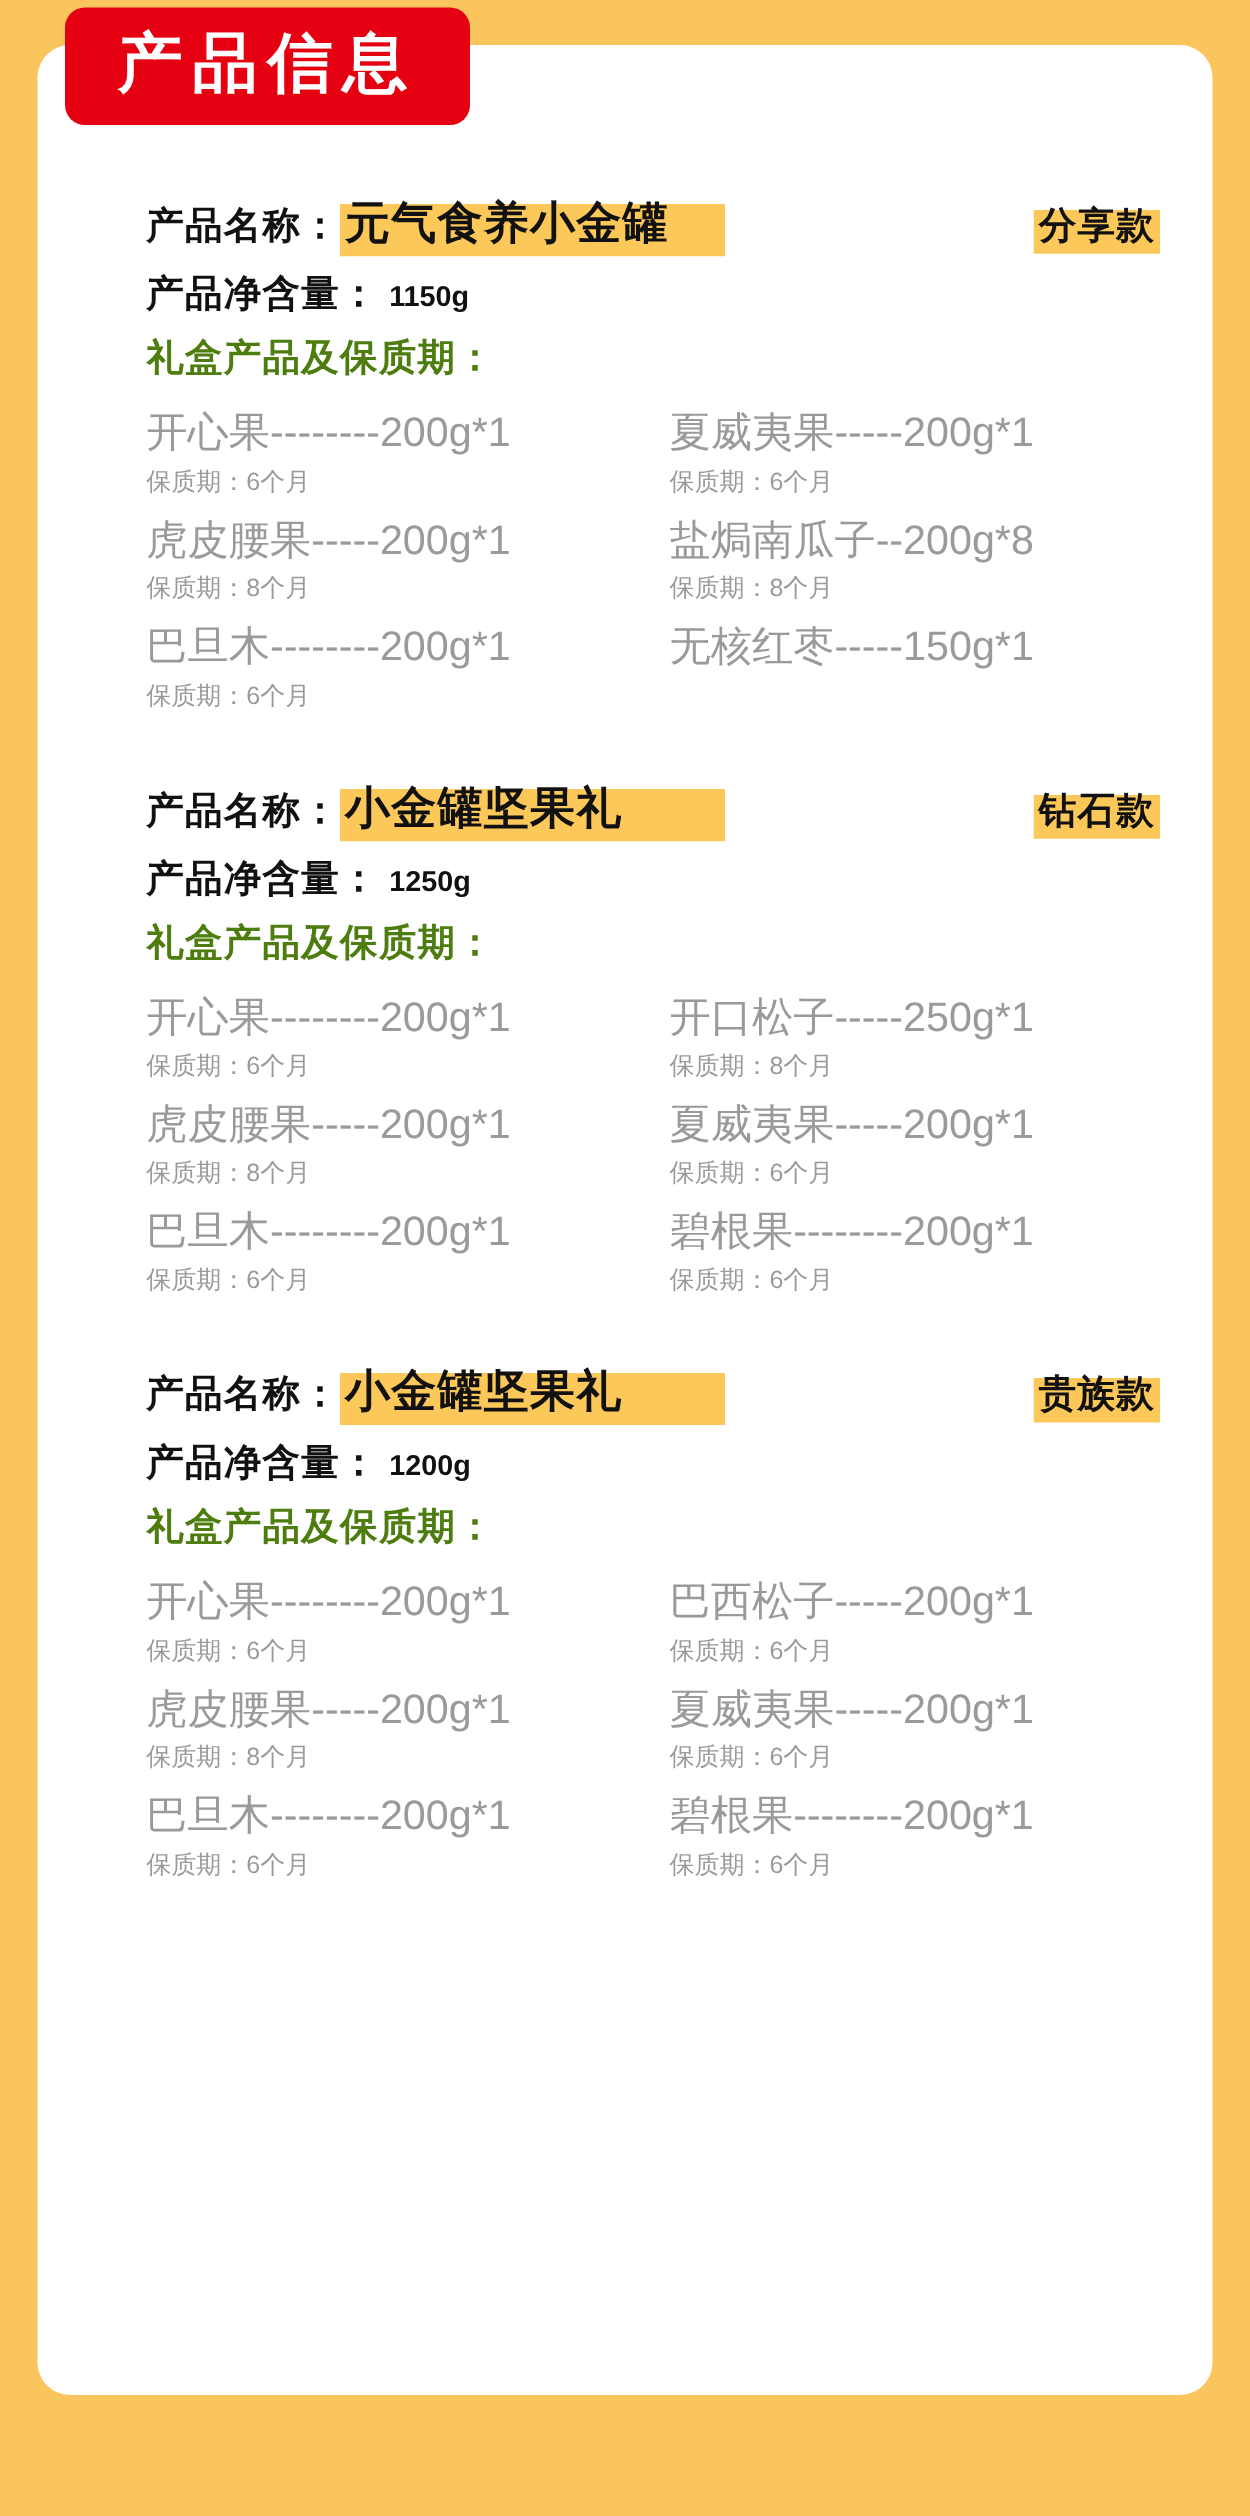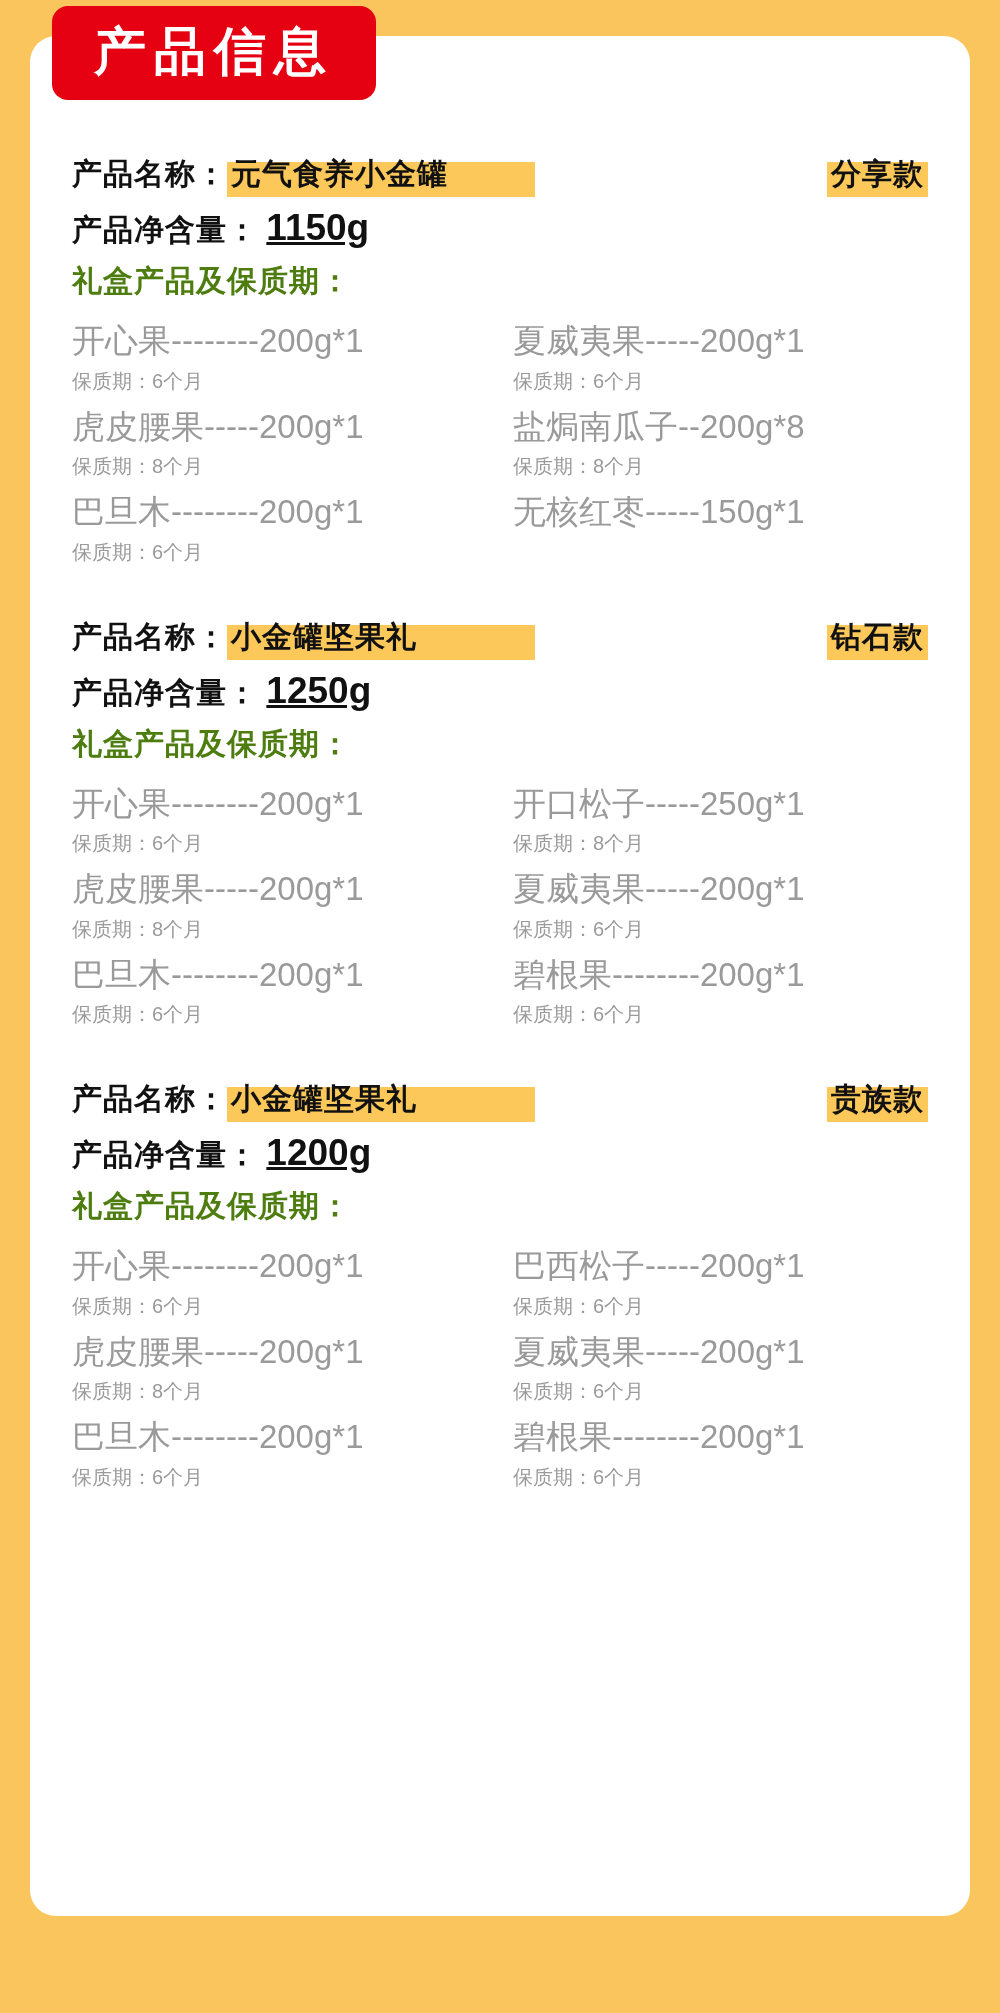--- a/index.html
+++ b/index.html
@@ -42,20 +42,21 @@
     color: #ffffff;
     font-size: 52px;
     font-weight: bold;
     letter-spacing: 8px;
     line-height: 1.2;
     font-family: "Liberation Sans", sans-serif;
     white-space: nowrap;
   }
   .content {
     padding: 118px 42px 0 42px;
+    margin-left: 45px;
   }
   .product-block {
     margin-bottom: 44px;
   }
   .product-block:last-child {
     margin-bottom: 0;
   }
   .row-name {
     display: flex;
     align-items: baseline;
@@ -71,21 +72,21 @@
     font-size: 30px;
     font-weight: bold;
     color: #111111;
     letter-spacing: 1px;
   }
   .hl {
     background: linear-gradient(to bottom, rgba(252,200,90,0) 0%, rgba(252,200,90,0) 18%, #fcc85a 18%, #fcc85a 100%);
     padding: 0 4px 2px 4px;
   }
   .name-value {
-    font-size: 30px;
+    font-size: 36px;
     font-weight: bold;
     color: #111111;
     letter-spacing: 1px;
   }
   .name-value-pad {
     display: inline-block;
     min-width: 300px;
   }
   .edition {
     font-size: 30px;
@@ -94,23 +95,22 @@
     letter-spacing: 1px;
     white-space: nowrap;
   }
   .row-weight {
     margin-bottom: 10px;
     font-size: 30px;
     font-weight: bold;
     color: #111111;
   }
   .row-weight .weight-val {
-    font-size: 37px;
-    font-weight: bold;
-    text-decoration: underline;
+    font-size: 23px;
+    font-weight: bold;
   }
   .row-subhead {
     font-size: 30px;
     font-weight: bold;
     color: #4d7c0f;
     margin-bottom: 14px;
     letter-spacing: 1px;
   }
   .items-grid {
     display: grid;

